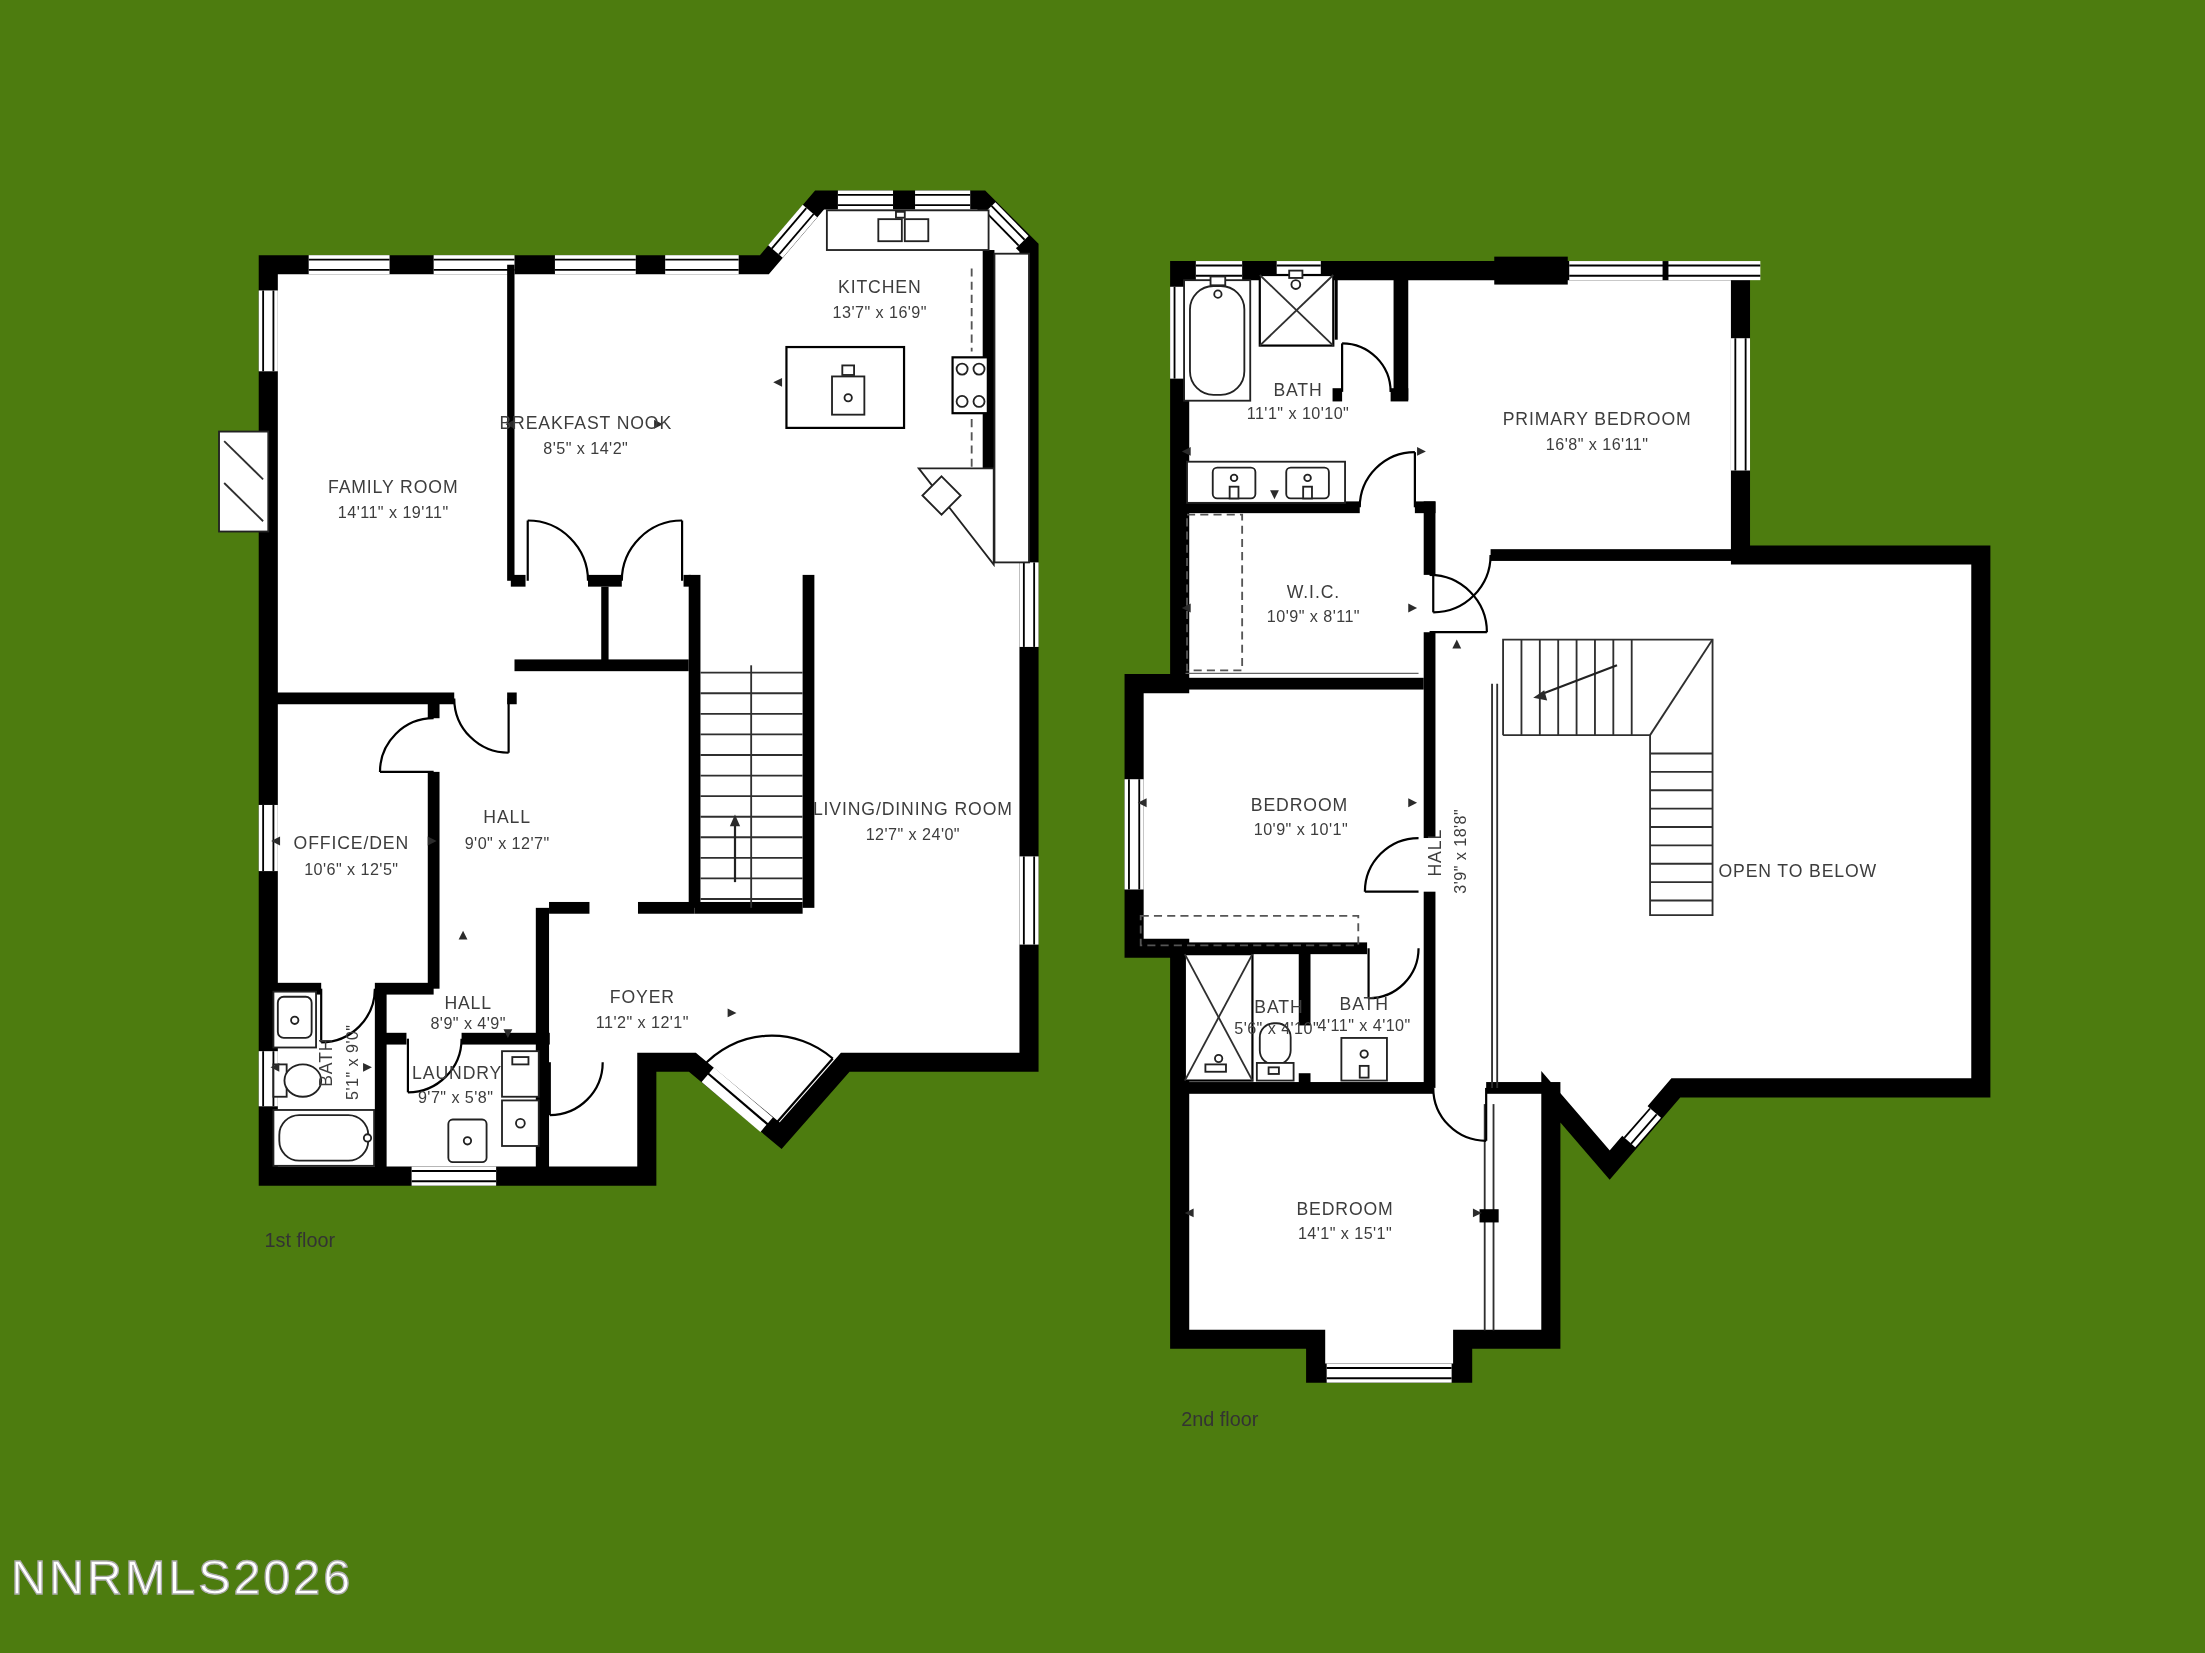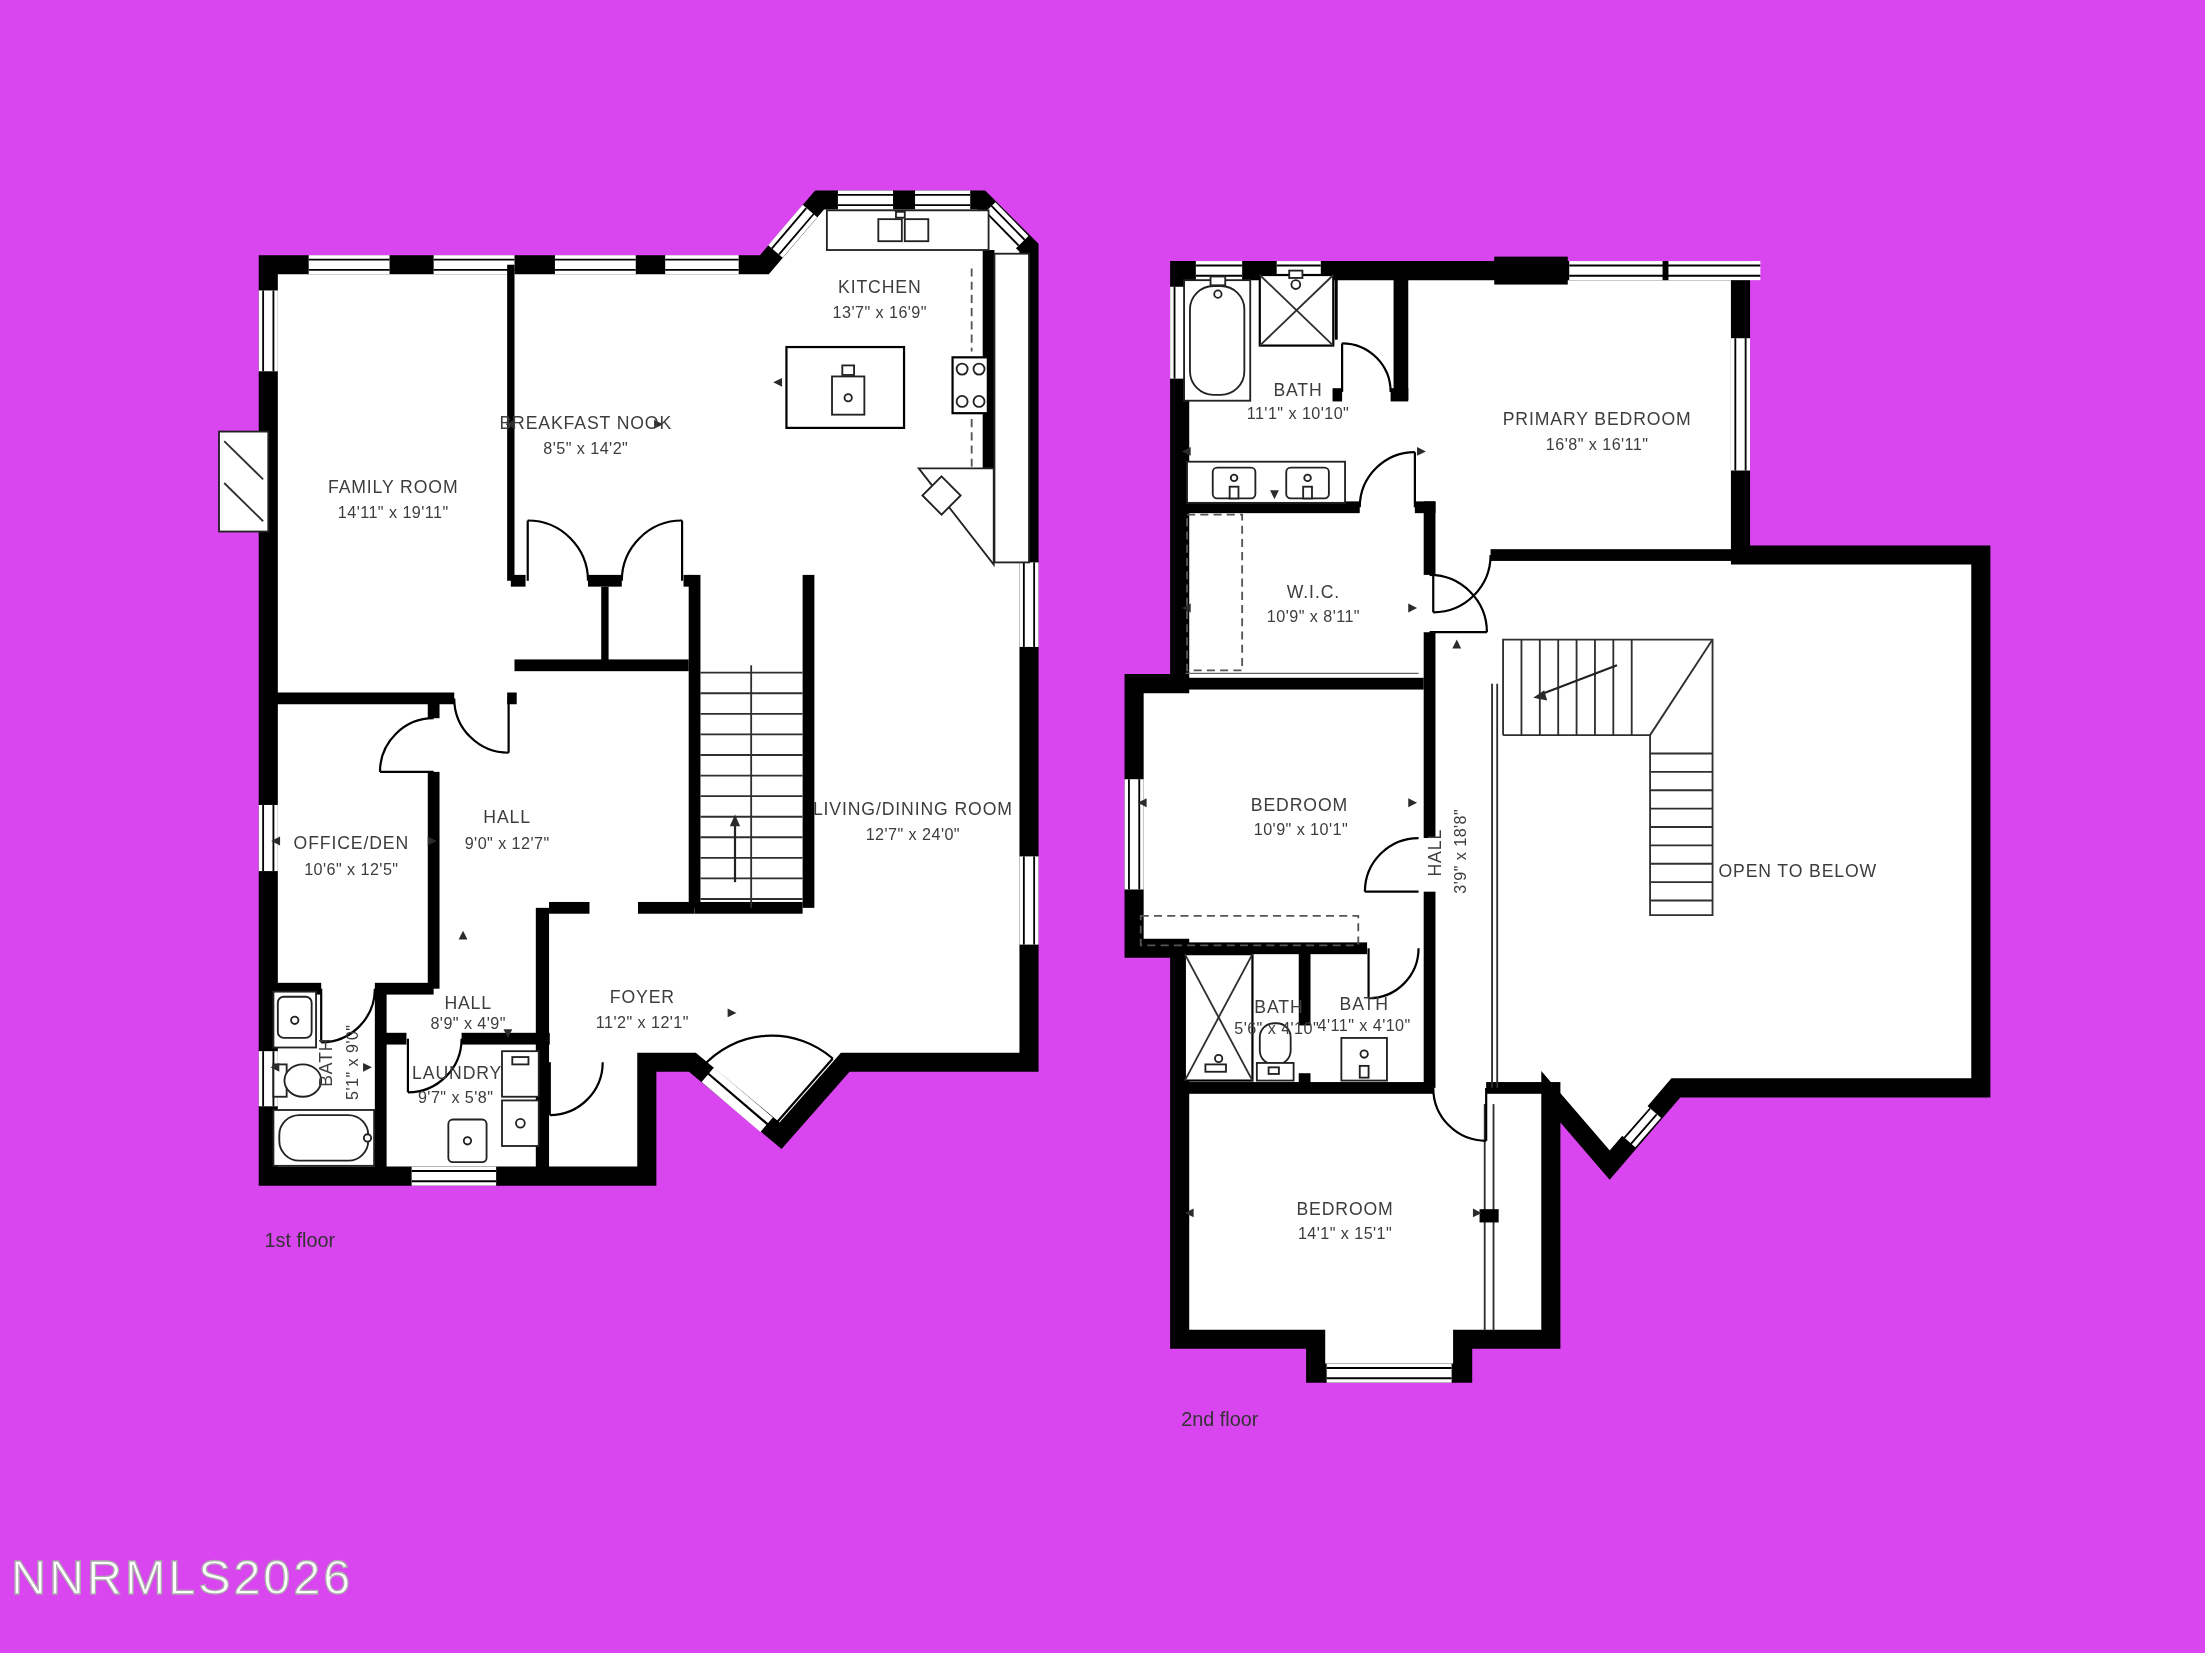--- a/index.html
+++ b/index.html
@@ -1,17 +1,17 @@
 <!DOCTYPE html>
 <html style="font-size:11.8px"><head>
 <meta charset="utf-8">
 <style>
   html,body{margin:0;padding:0;background:#ffffff;}
   body{width:2205px;height:1654px;font-family:"Liberation Sans",sans-serif;}
-  .canvas{position:relative;width:2205px;height:1654px;background:#d946ef;overflow:hidden;text-align:center;}
+  .canvas{position:relative;width:2205px;height:1654px;background:#4d7c0f;overflow:hidden;text-align:center;}
   svg{display:block}
   .rn{font-family:"Liberation Sans",sans-serif;font-size:24px;letter-spacing:1.2px;fill:#3d3d3d;}
   .rd{font-family:"Liberation Sans",sans-serif;font-size:22px;letter-spacing:0.6px;fill:#3d3d3d;}
   .fl{font-family:"Liberation Sans",sans-serif;font-size:27px;fill:#333;}
   .wm{font-family:"Liberation Sans",sans-serif;font-size:66px;letter-spacing:4px;fill:#ffffff;stroke:#ababab;stroke-width:1.8px;}
   .wall{fill:#000;}
   .outer{fill:#fff;stroke:#000;stroke-width:26;}
   .thin{stroke:#2f2f2f;stroke-width:2.5;fill:none;}
   .fix{fill:#fff;stroke:#000;stroke-width:3;}
   .fix2{fill:#fff;stroke:#222;stroke-width:2.5;}

